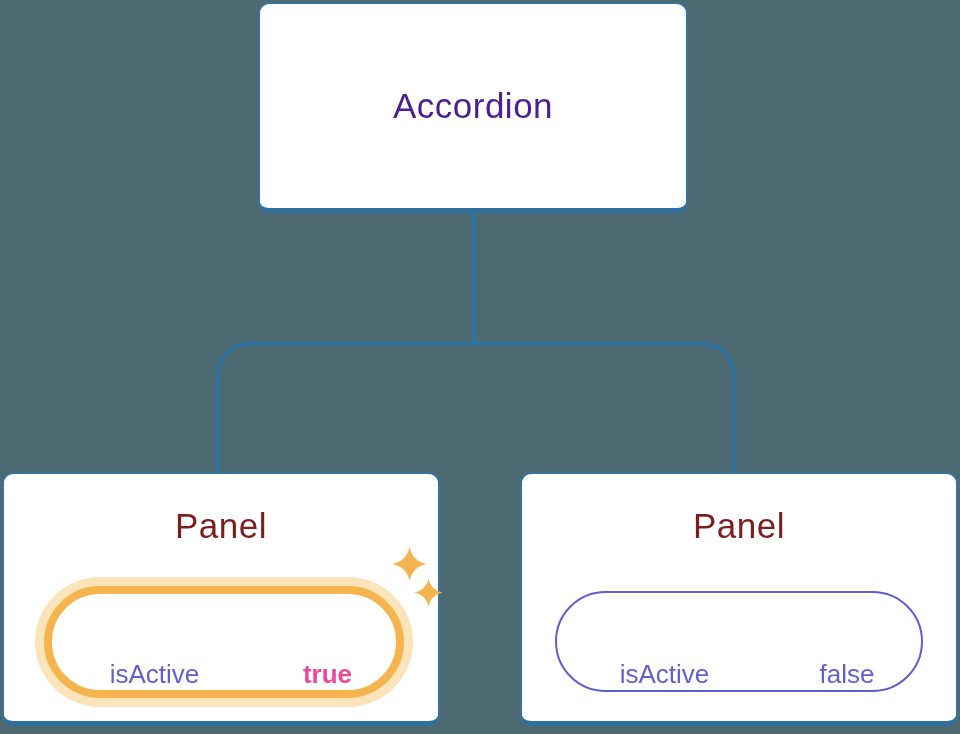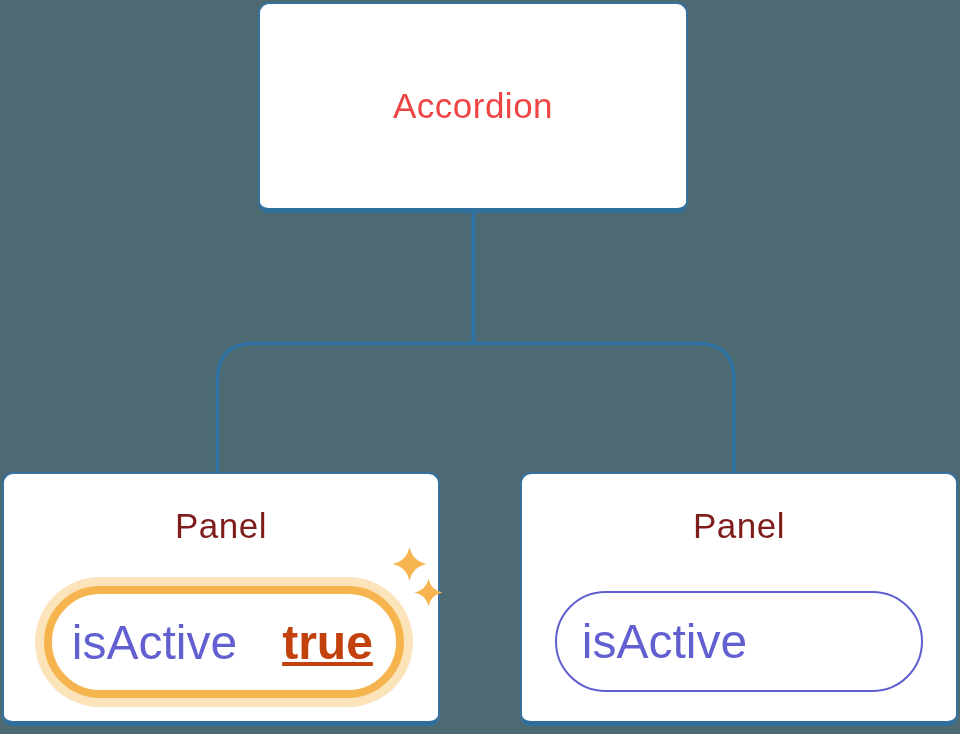--- a/index.html
+++ b/index.html
@@ -31,21 +31,21 @@
 
   .node-root {
     left: 258px; top: 2px;
     width: 430px; height: 211px;
     display: flex;
     align-items: center;
     justify-content: center;
   }
 
   .node-title {
-    color: #ef4444;
+    color: #4c1d95;
     font-size: 35px;
     font-weight: 500;
     letter-spacing: 0.5px;
   }
 
   .node-panel {
     width: 438px; height: 254px;
     top: 472px;
   }
   .node-panel-left  { left: 2px; }
@@ -56,41 +56,41 @@
     text-align: center;
     color: #7f1d1d;
     font-size: 35px;
     font-weight: 500;
     letter-spacing: 0.5px;
   }
 
   .state-pill {
     position: absolute;
     display: flex;
-    align-items: center;
+    align-items: flex-end;
     background: #ffffff;
     border-radius: 70px;
-    font-size: 48px;
+    font-size: 26px;
     color: #625fd1;
   }
 
   .state-pill .cell {
     display: flex;
     align-items: center;
     justify-content: center;
   }
 
   .pill-active {
     left: 40px; top: 112px;
     width: 360px; height: 112px;
     border: 8px solid #f6b44e;
     box-shadow: 0 0 0 9px #fbe3ba;
   }
   .pill-active .cell-key   { width: 205px; }
-  .pill-active .cell-value { width: 137px; font-weight: 700; color: #c2410c; text-decoration: underline; }
+  .pill-active .cell-value { width: 137px; font-weight: 700; color: #ec4899; }
   .pill-active .divider    { width: 2px; background: #f3ad4e; }
 
   .pill-inactive {
     left: 33px; top: 117px;
     width: 368px; height: 101px;
     border: 2.5px solid #5f5fd0;
   }
   .pill-inactive .cell-key   { width: 215px; }
   .pill-inactive .cell-value { width: 146px; }
   .pill-inactive .divider    { width: 2px; background: #5f5fd0; }
@@ -129,16 +129,17 @@
       <path fill="#f5b44f" d="M41.5 35 Q44 46 55.5 48.5 Q44 51 41.5 62 Q39 51 27.5 48.5 Q39 46 41.5 35 Z"></path>
     </svg>
   </div>
 
   <div class="node node-panel node-panel-right">
     <div class="panel-title">Panel</div>
 
     <div class="state-pill pill-inactive">
       <div class="cell cell-key">isActive</div>
       <div class="divider"></div>
+      <div class="cell cell-value">false</div>
     </div>
   </div>
 
 </div>
 
 </body></html>

